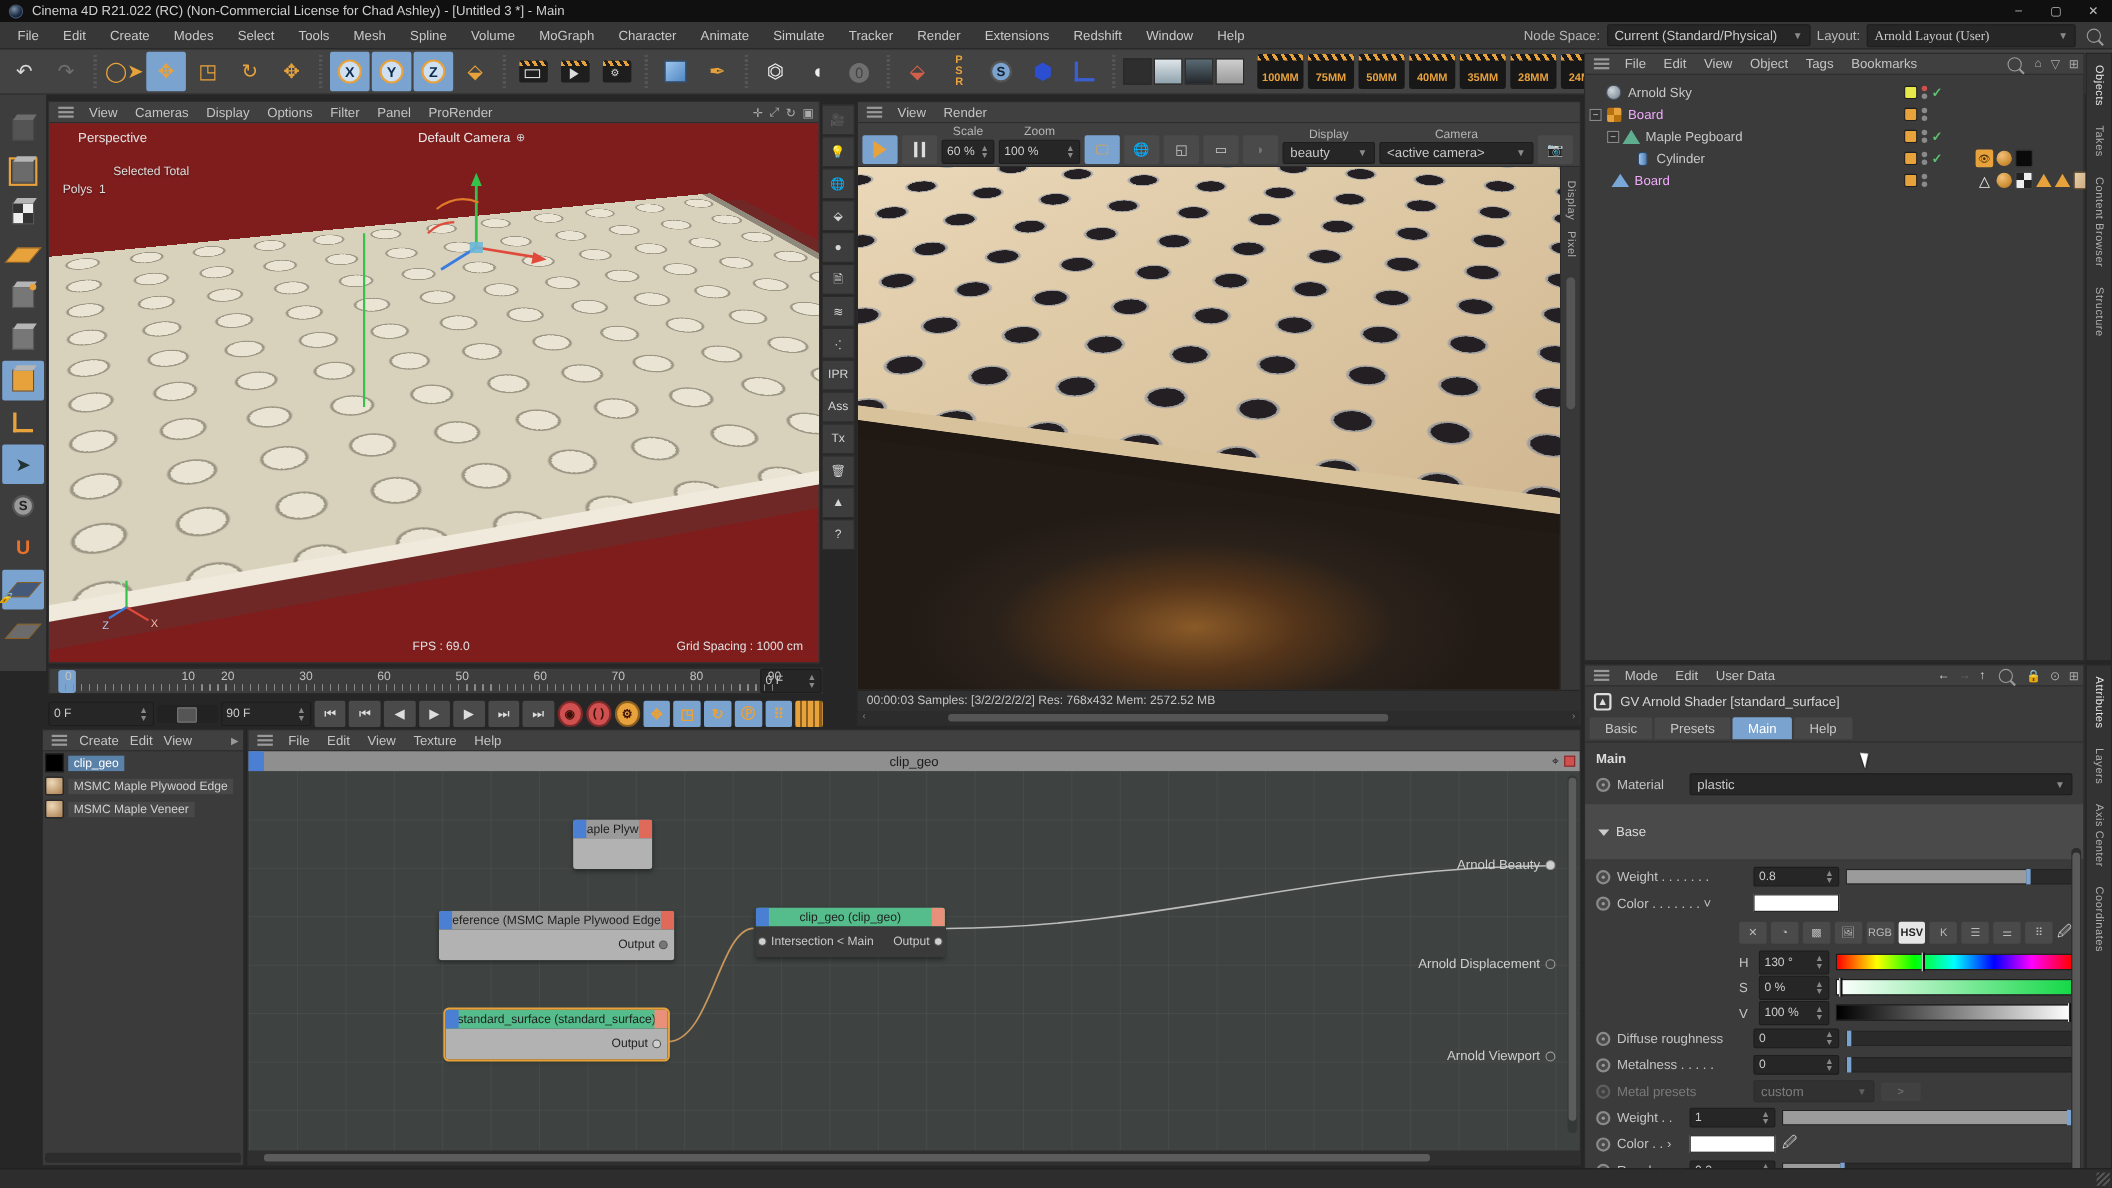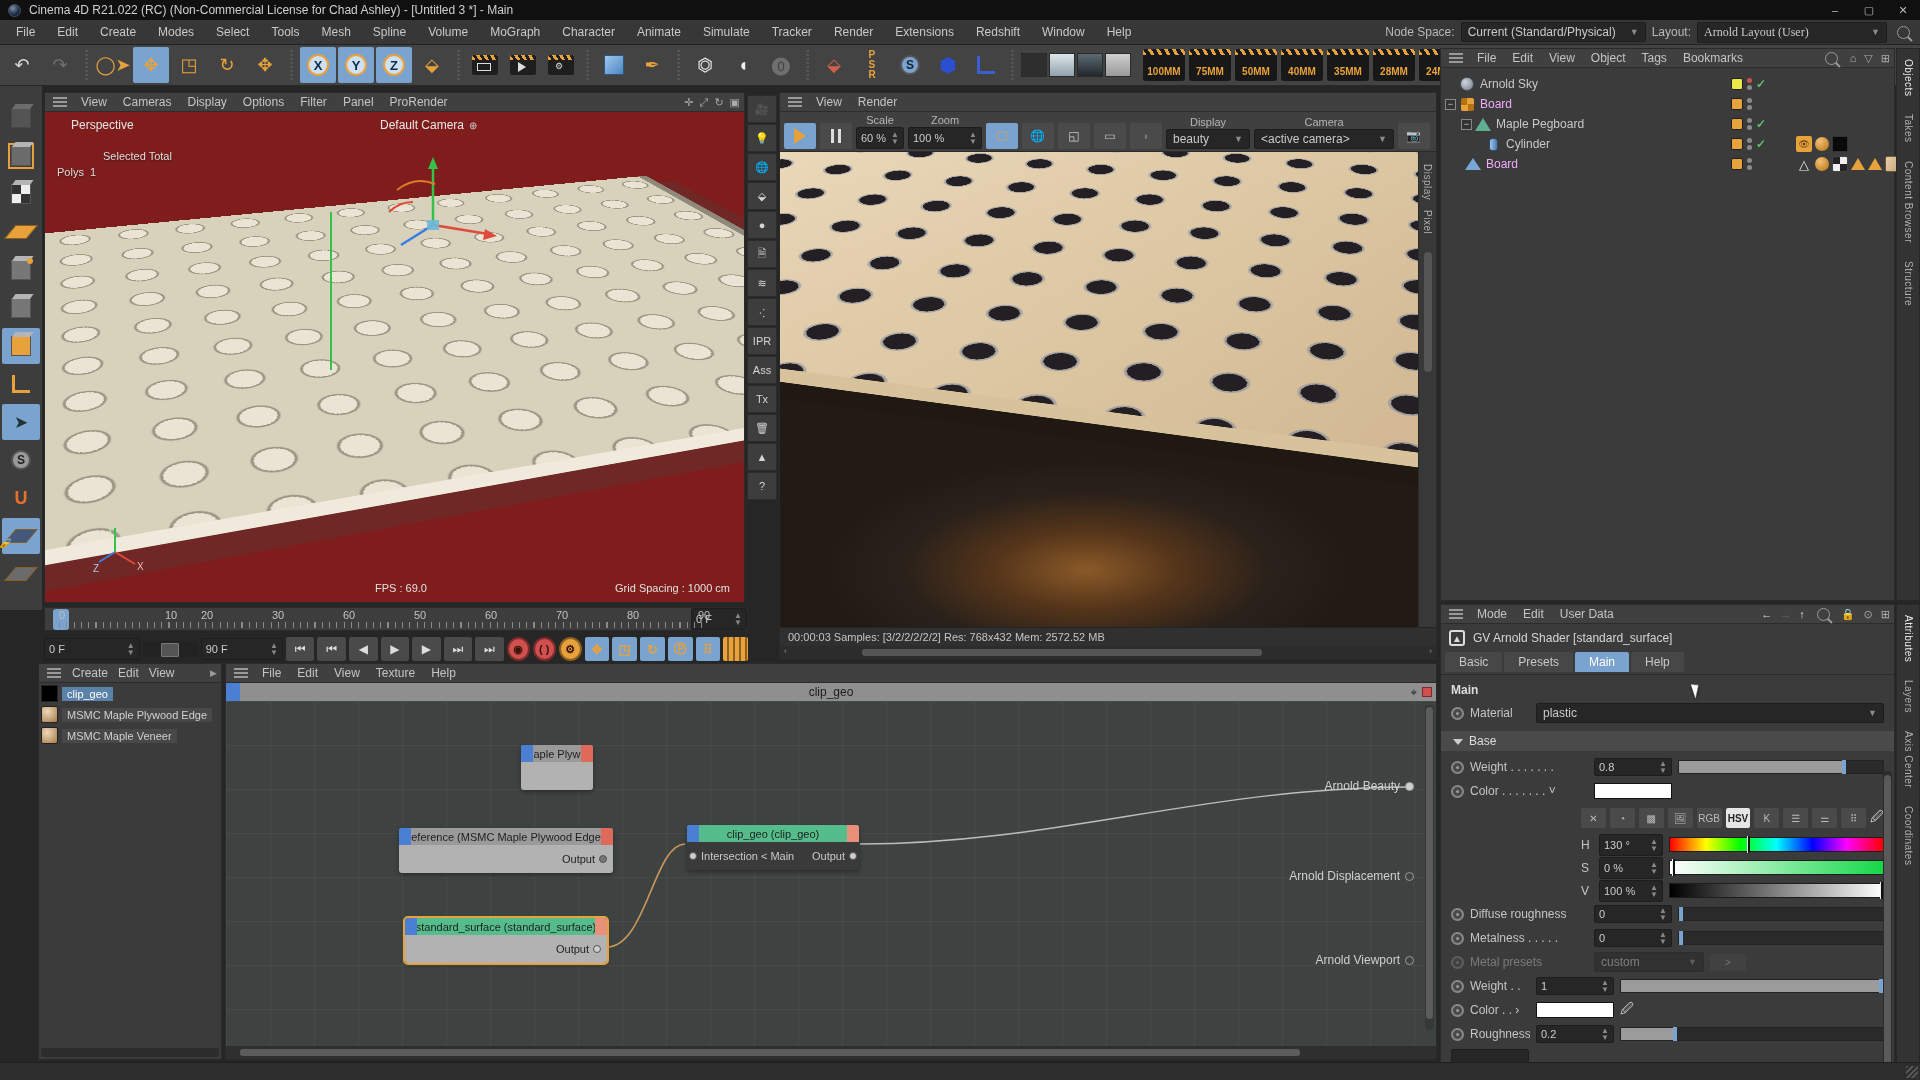--- a/index.html
+++ b/index.html
@@ -177,21 +177,21 @@
 
   
   .am { position:absolute; left:1440px; top:604px; width:455px; height:476px; background:#3b3b3b; border:1px solid #2a2a2a; overflow:hidden; }
   .am-title { display:flex; align-items:center; gap:8px; padding:6px 8px 4px 8px; color:#d5d5d5; }
   .arnold-a { width:16px; height:16px; border:2px solid #ddd; border-radius:3px; display:flex; align-items:center; justify-content:center; color:#ddd; font-size:10px; font-weight:bold; }
   .am-tabs { display:flex; gap:2px; padding:2px 4px; border-bottom:1px solid #2c2c2c; }
   .am-tab { padding:3px 14px; background:#474747; color:#c8c8c8; border-radius:2px 2px 0 0; font-size:12px; }
   .am-tab.active { background:#7ba3cf; color:#fff; }
   .am-body { position:relative; padding:4px 10px 0 10px; height:calc(100% - 70px); }
   .sect-label { font-weight:bold; color:#ddd; margin:4px 0; }
-  .sect-hdr { background:#4a4a4a; margin:6px -10px 4px -10px; padding:3px 12px; color:#ddd; }
+  .sect-hdr { background:#4a4a4a; margin:6px -10px 4px -10px; padding:18px 12px; color:#ddd; }
   .sect-hdr .tri { display:inline-block; width:0; height:0; border-left:5px solid transparent; border-right:5px solid transparent; border-top:6px solid #ccc; margin-right:6px; }
   .prow { display:flex; align-items:center; height:24px; gap:6px; }
   .pdot { width:13px; height:13px; border-radius:50%; border:2px solid #8a8a8a; background:#4a4a4a; flex:none; position:relative; }
   .pdot:after { content:""; position:absolute; left:3px; top:3px; width:3px; height:3px; border-radius:50%; background:#999; }
   .plabel { width:118px; color:#c4c4c4; white-space:nowrap; overflow:hidden; flex:none; }
   .plabel.w60 { width:60px; }
   .numfld { width:78px; height:18px; flex:none; }
   .slider { flex:1; height:14px; background:#2a2a2a; border:1px solid #222; position:relative; border-radius:1px; }
   .slider .fill { position:absolute; left:0; top:0; bottom:0; background:#9b9b9b; }
   .slider .mark { position:absolute; top:-1px; bottom:-1px; width:4px; background:#7ba3cf; }

